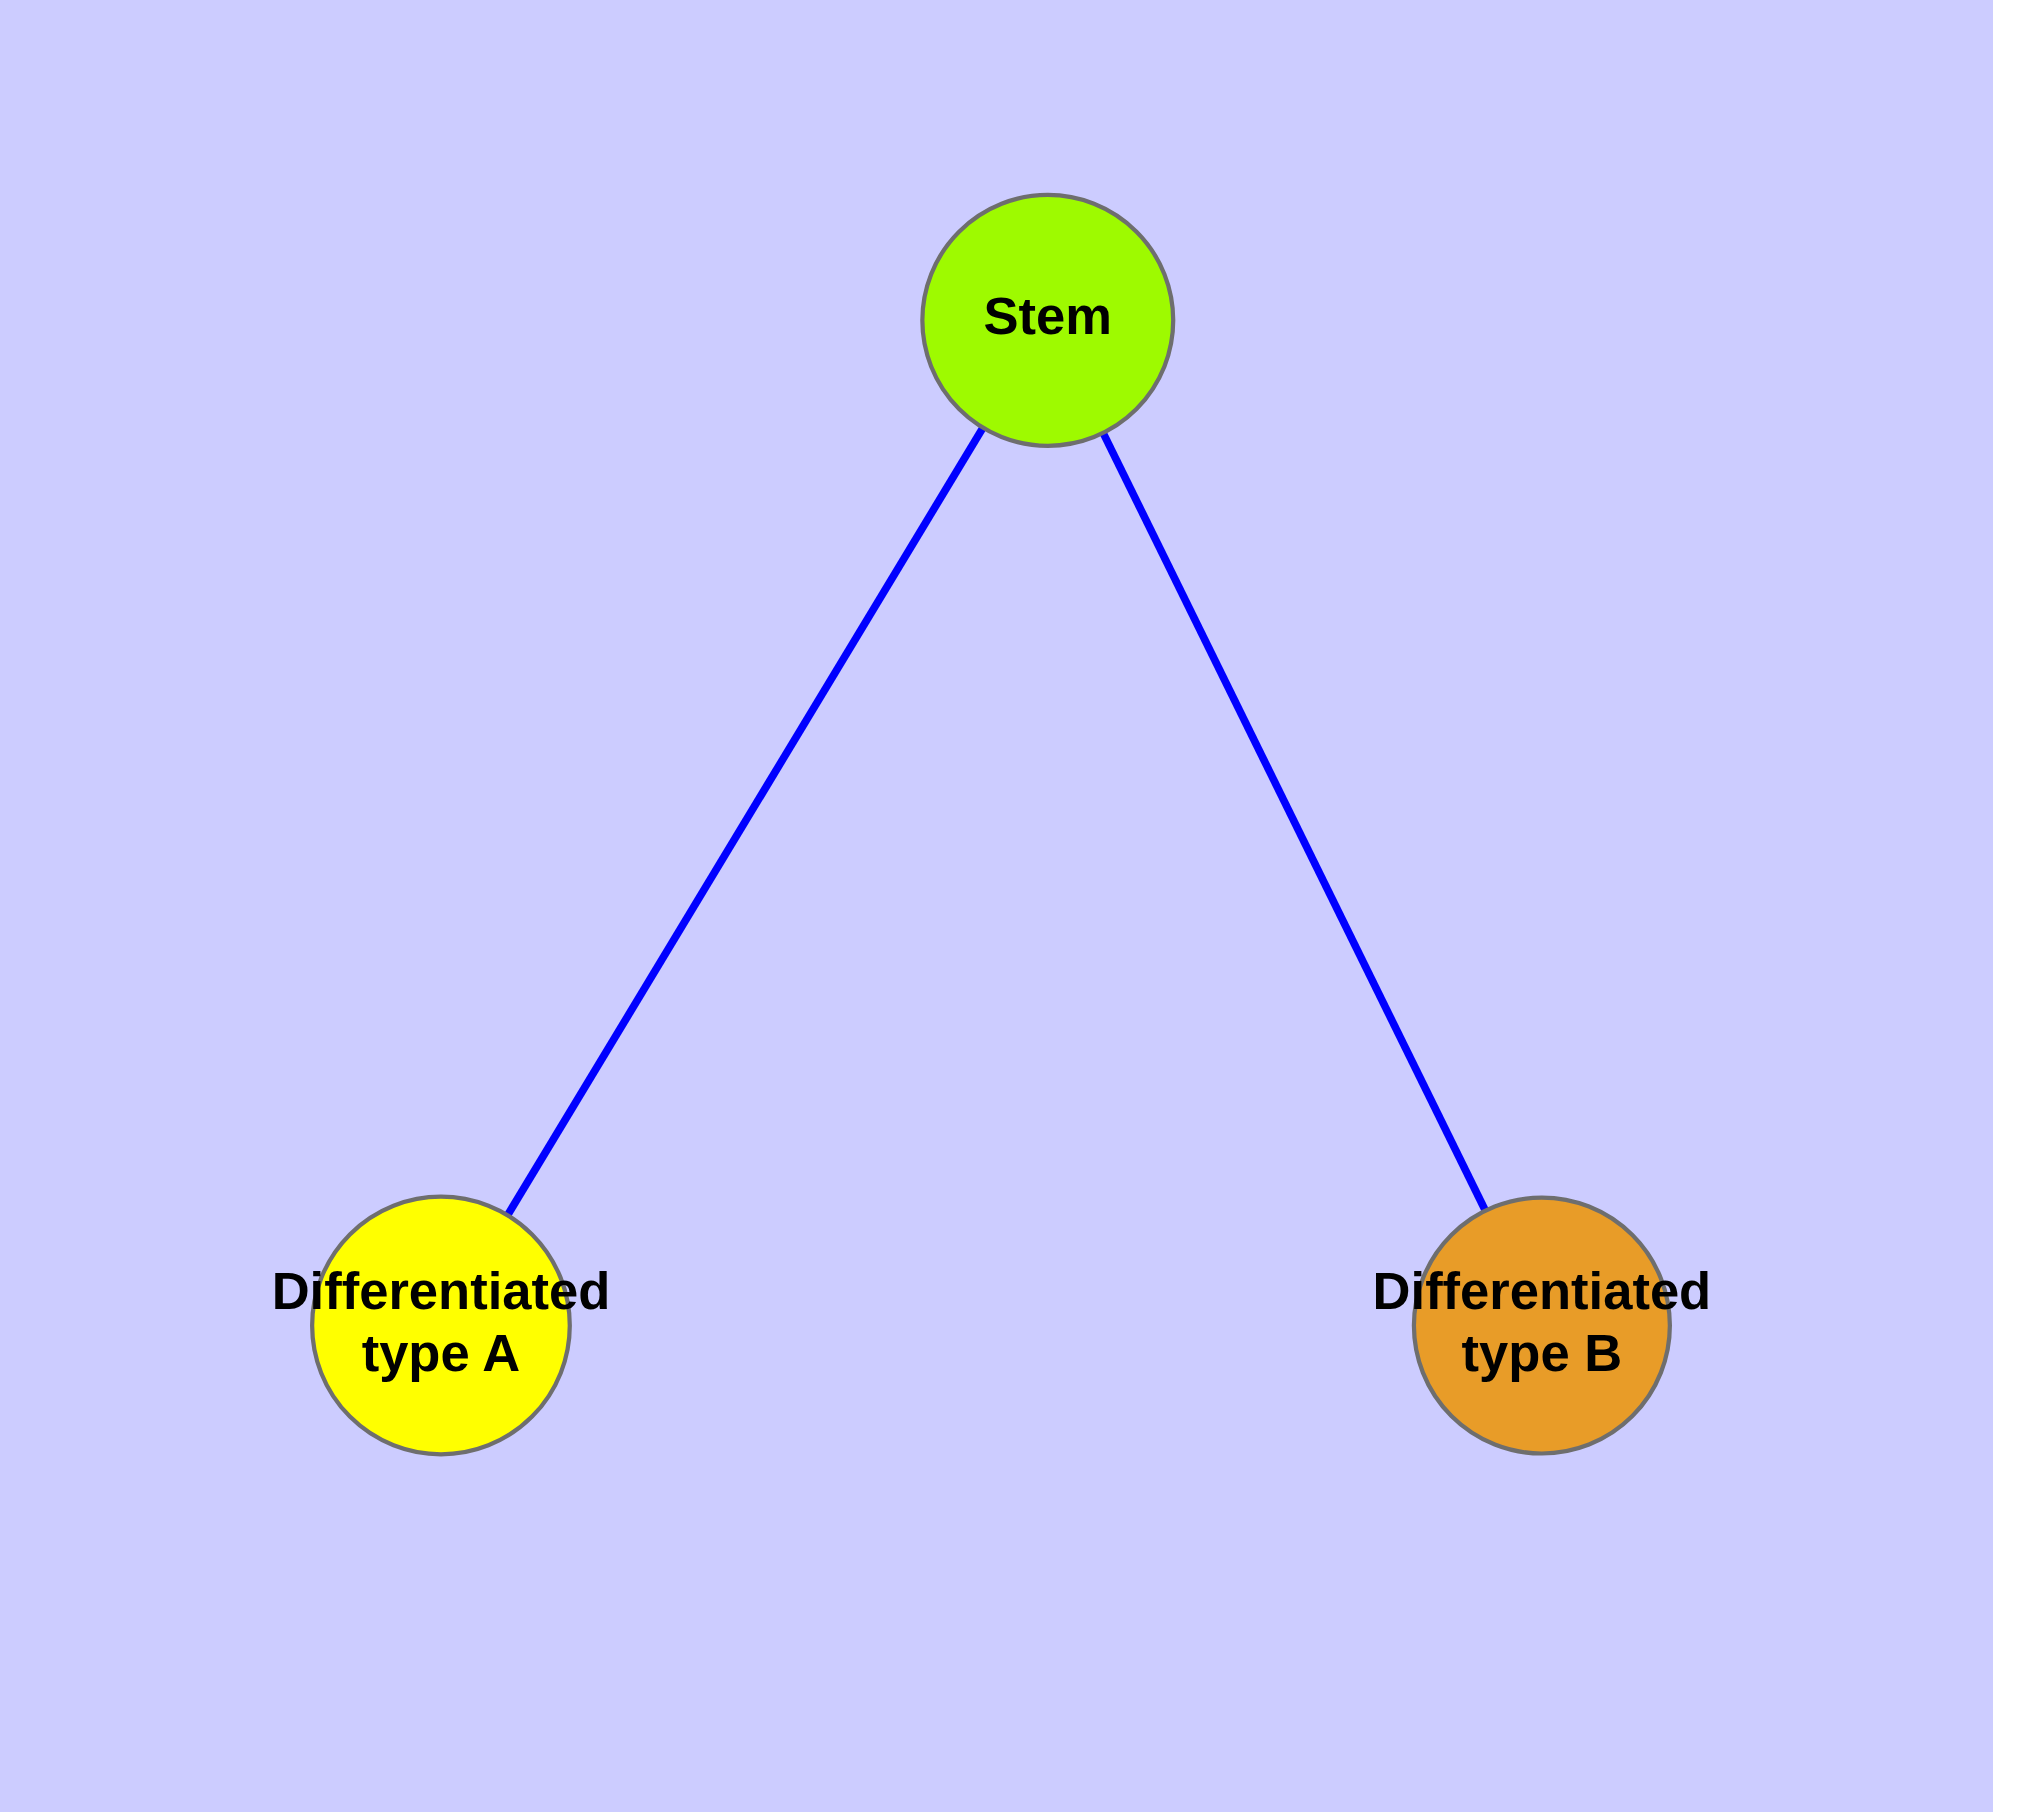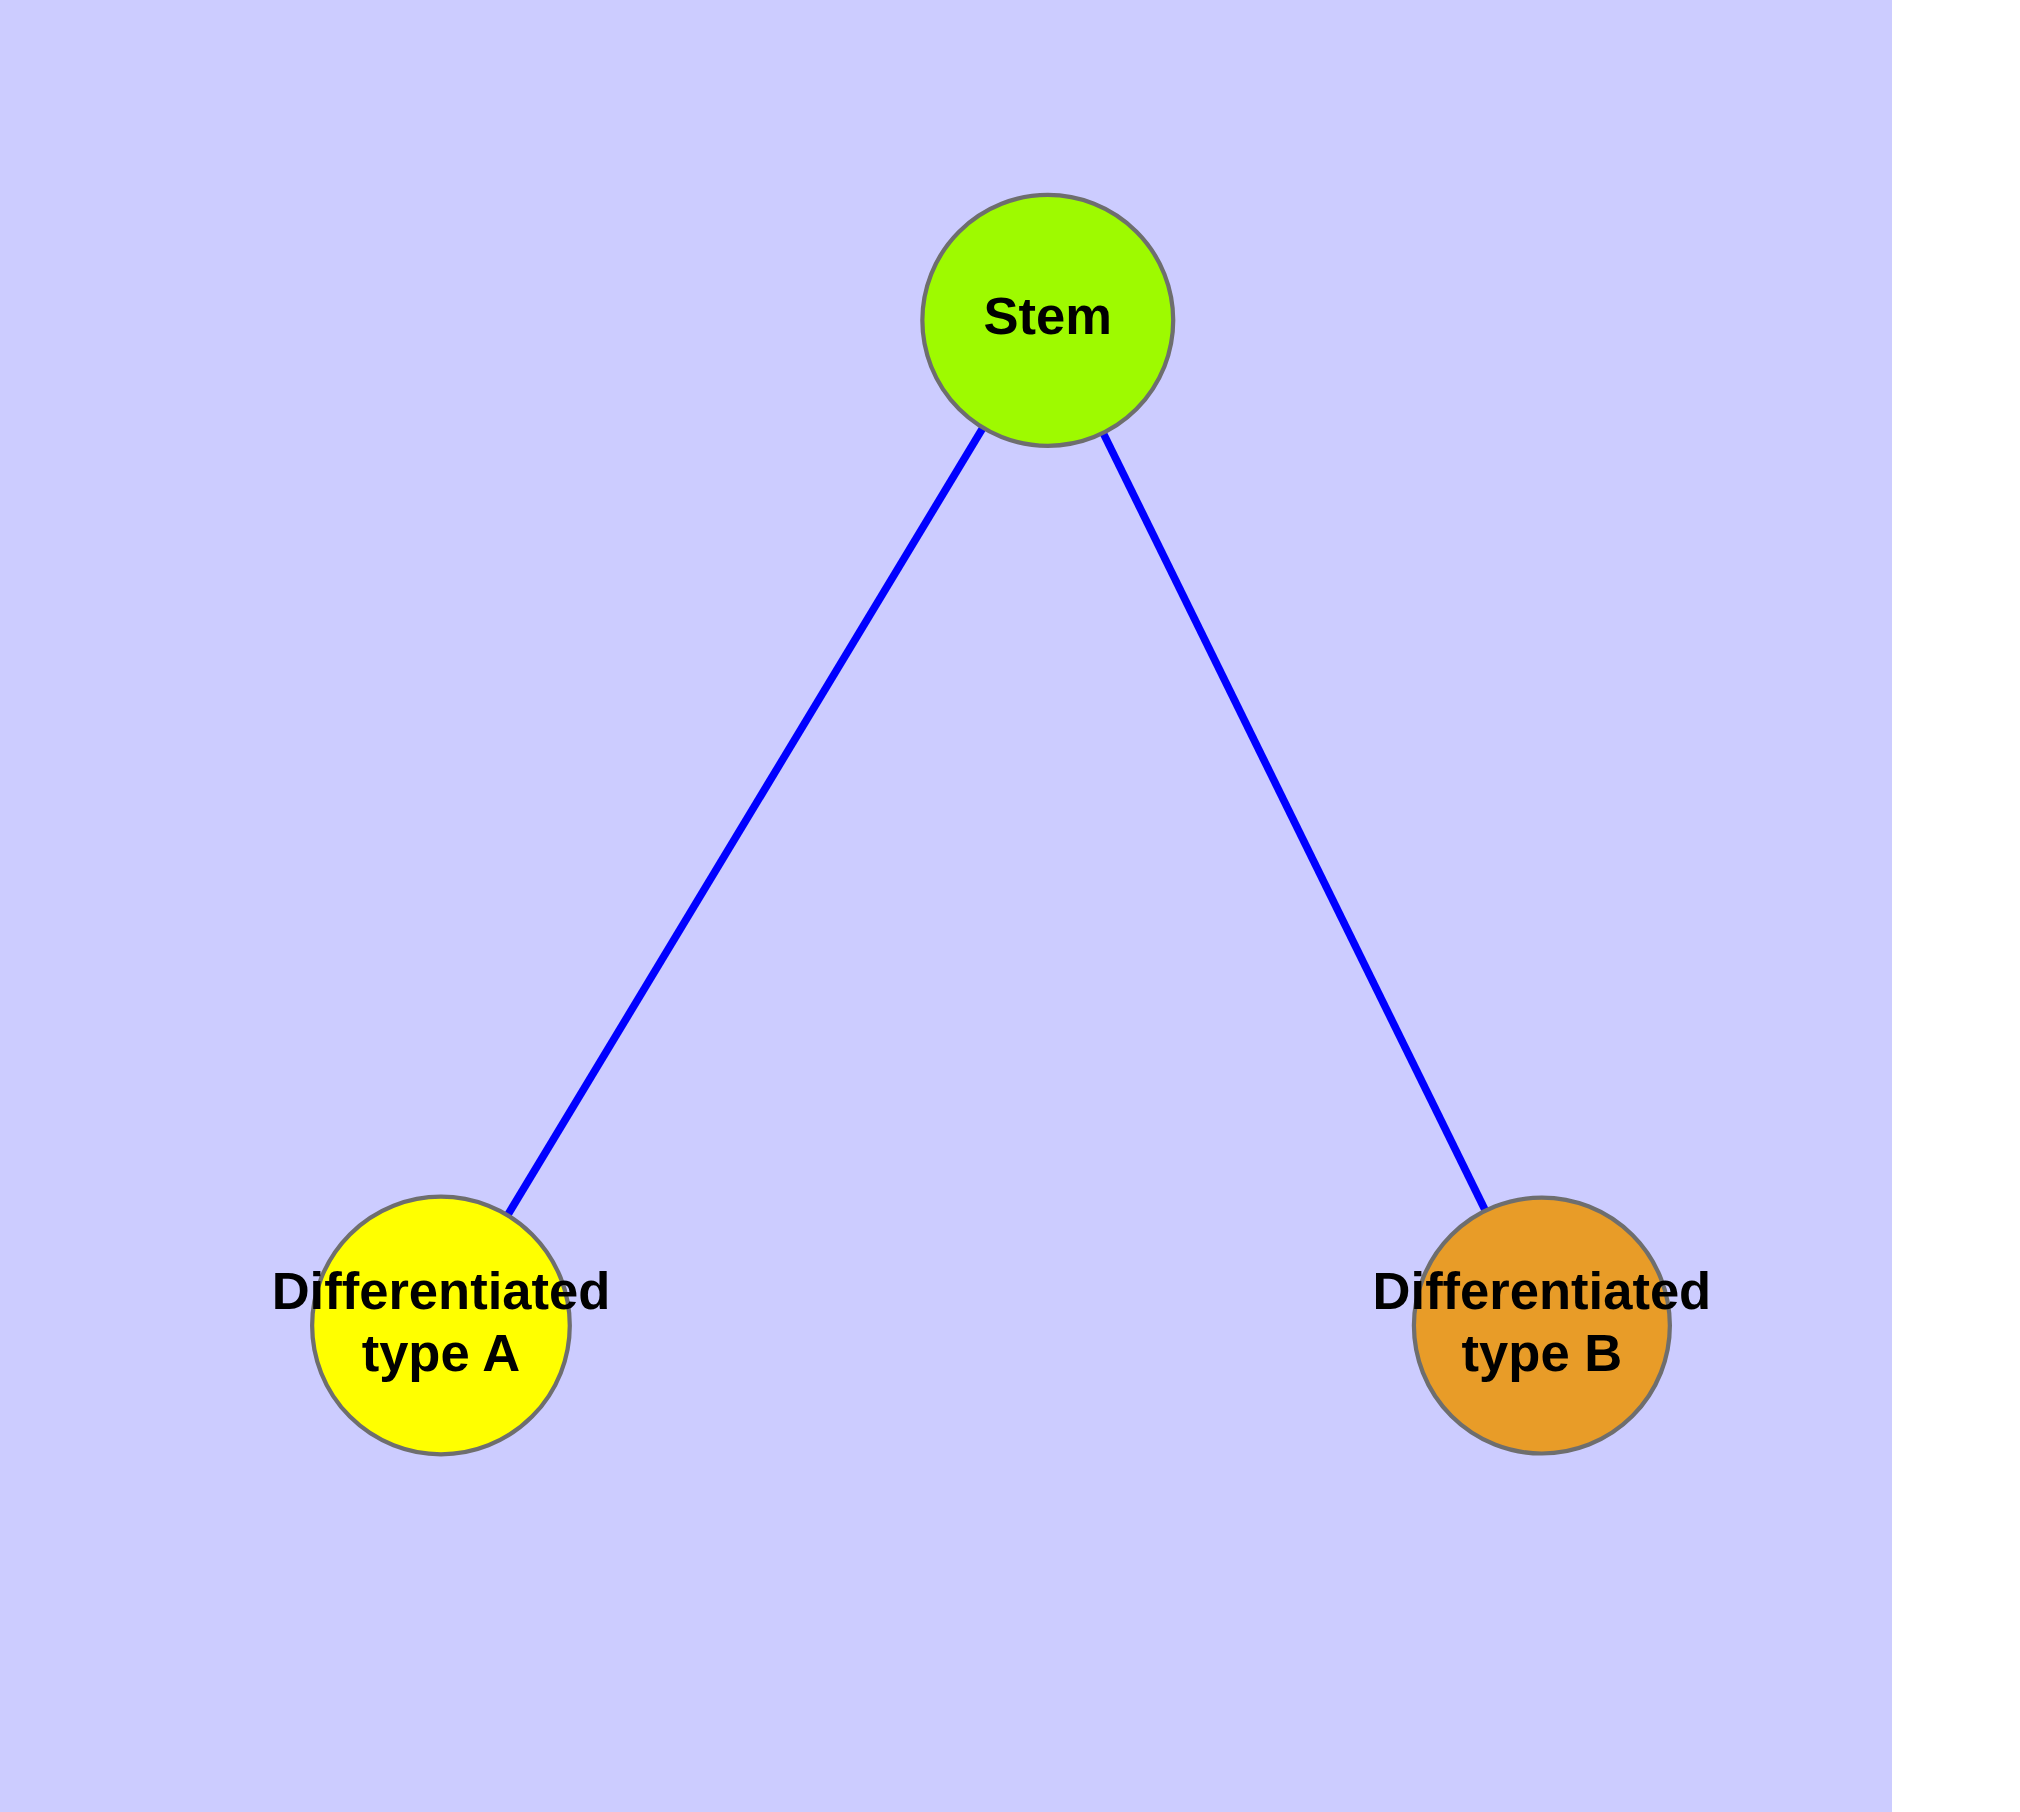--- a/index.html
+++ b/index.html
@@ -28,21 +28,21 @@
     fill: #000000;
     text-anchor: middle;
     dominant-baseline: middle;
     paint-order: normal;
     white-space: pre;
   }
 </style>
 </head>
 <body>
 
-<div id="stage" style="width: 1845px; height: 1812px; background: rgb(204, 204, 255); padding-left: 47px;">
+<div id="stage" style="width: 1993px; height: 1812px; background: rgb(204, 204, 255);">
   <svg id="graph-canvas" viewBox="0 0 2384 2138" xmlns="http://www.w3.org/2000/svg" style="width: 2021px; height: 1812px;">
 
     <rect id="bg-rect" x="0" y="0" width="2384" height="2138" fill="#ccccff"></rect>
 
     <g id="edge-layer">
         <line x1="1160.5429404867648" y1="502.9889281881242" x2="597.5243762122279" y2="1435.5867176149409" stroke="#0000ff" stroke-width="9" stroke-linecap="butt"></line>
         <line x1="1300.4078764506298" y1="509.0252855410756" x2="1753.2686740332613" y2="1430.282414071094" stroke="#0000ff" stroke-width="9" stroke-linecap="butt"></line>
       </g>
     <g id="node-layer">
         <circle cx="1236" cy="378" r="148" fill="#9efa00" stroke="#6e6e6e" stroke-width="5"></circle>

